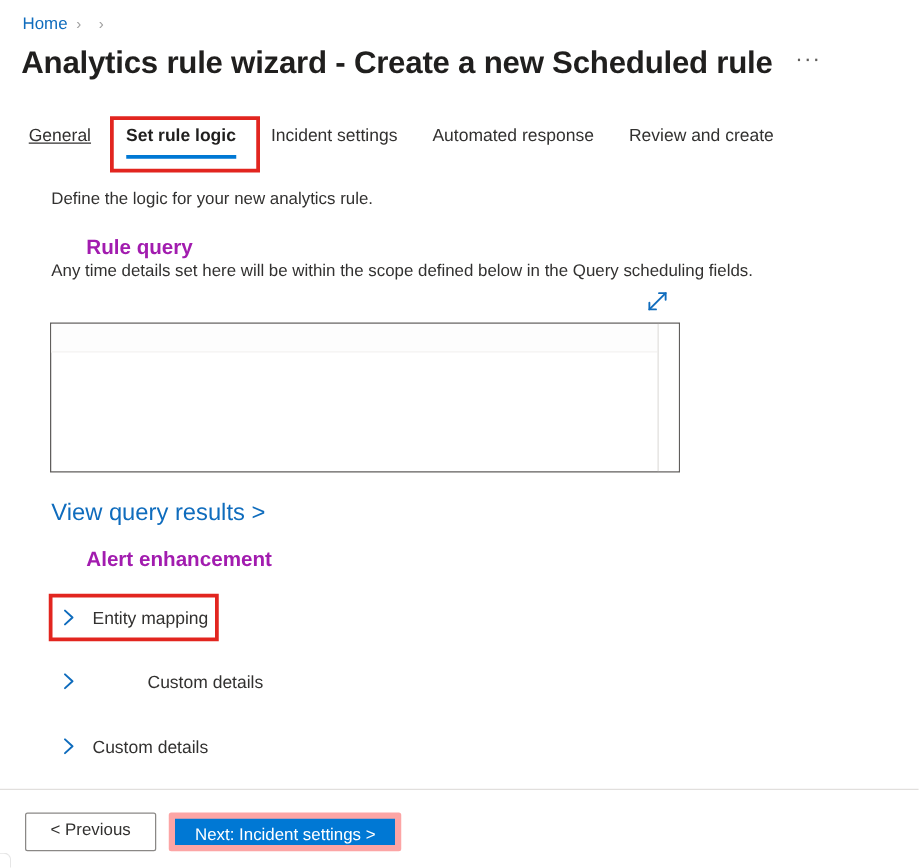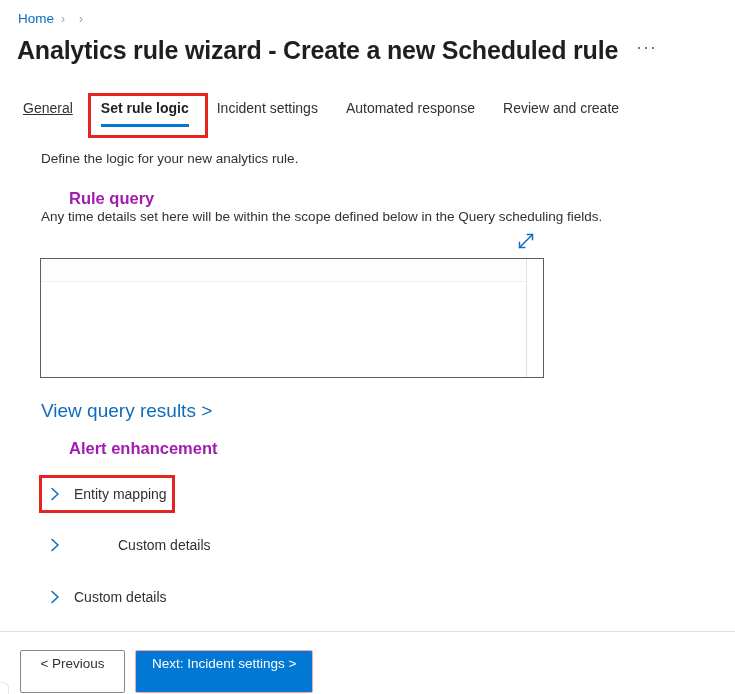--- a/index.html
+++ b/index.html
@@ -241,38 +241,38 @@
   .footer {
     position: absolute;
     left: 20px;
     top: 650px;
     display: flex;
     align-items: center;
   }
   .btn {
     font-family: "Liberation Sans", sans-serif;
     font-size: 13.5px;
-    height: 43px;
+    height: 31px;
     line-height: 25px;
     padding: 0 16px;
     box-sizing: border-box;
     cursor: pointer;
     white-space: nowrap;
     border-radius: 2px;
   }
   .btn-secondary {
     background: #ffffff;
     border: 1px solid #8a8886;
     color: #323130;
     min-width: 105px;
     text-align: center;
   }
   .btn-primary {
     background: #0078d4;
-    border: 1px solid #fca5a5;
+    border: 5px solid #fca5a5;
     color: #ffffff;
     margin-left: 10px;
   }
   .corner-artifact {
     position: absolute;
     left: -6px;
     top: 682px;
     width: 14px;
     height: 14px;
     border-top: 1px solid #e6e6e6;

